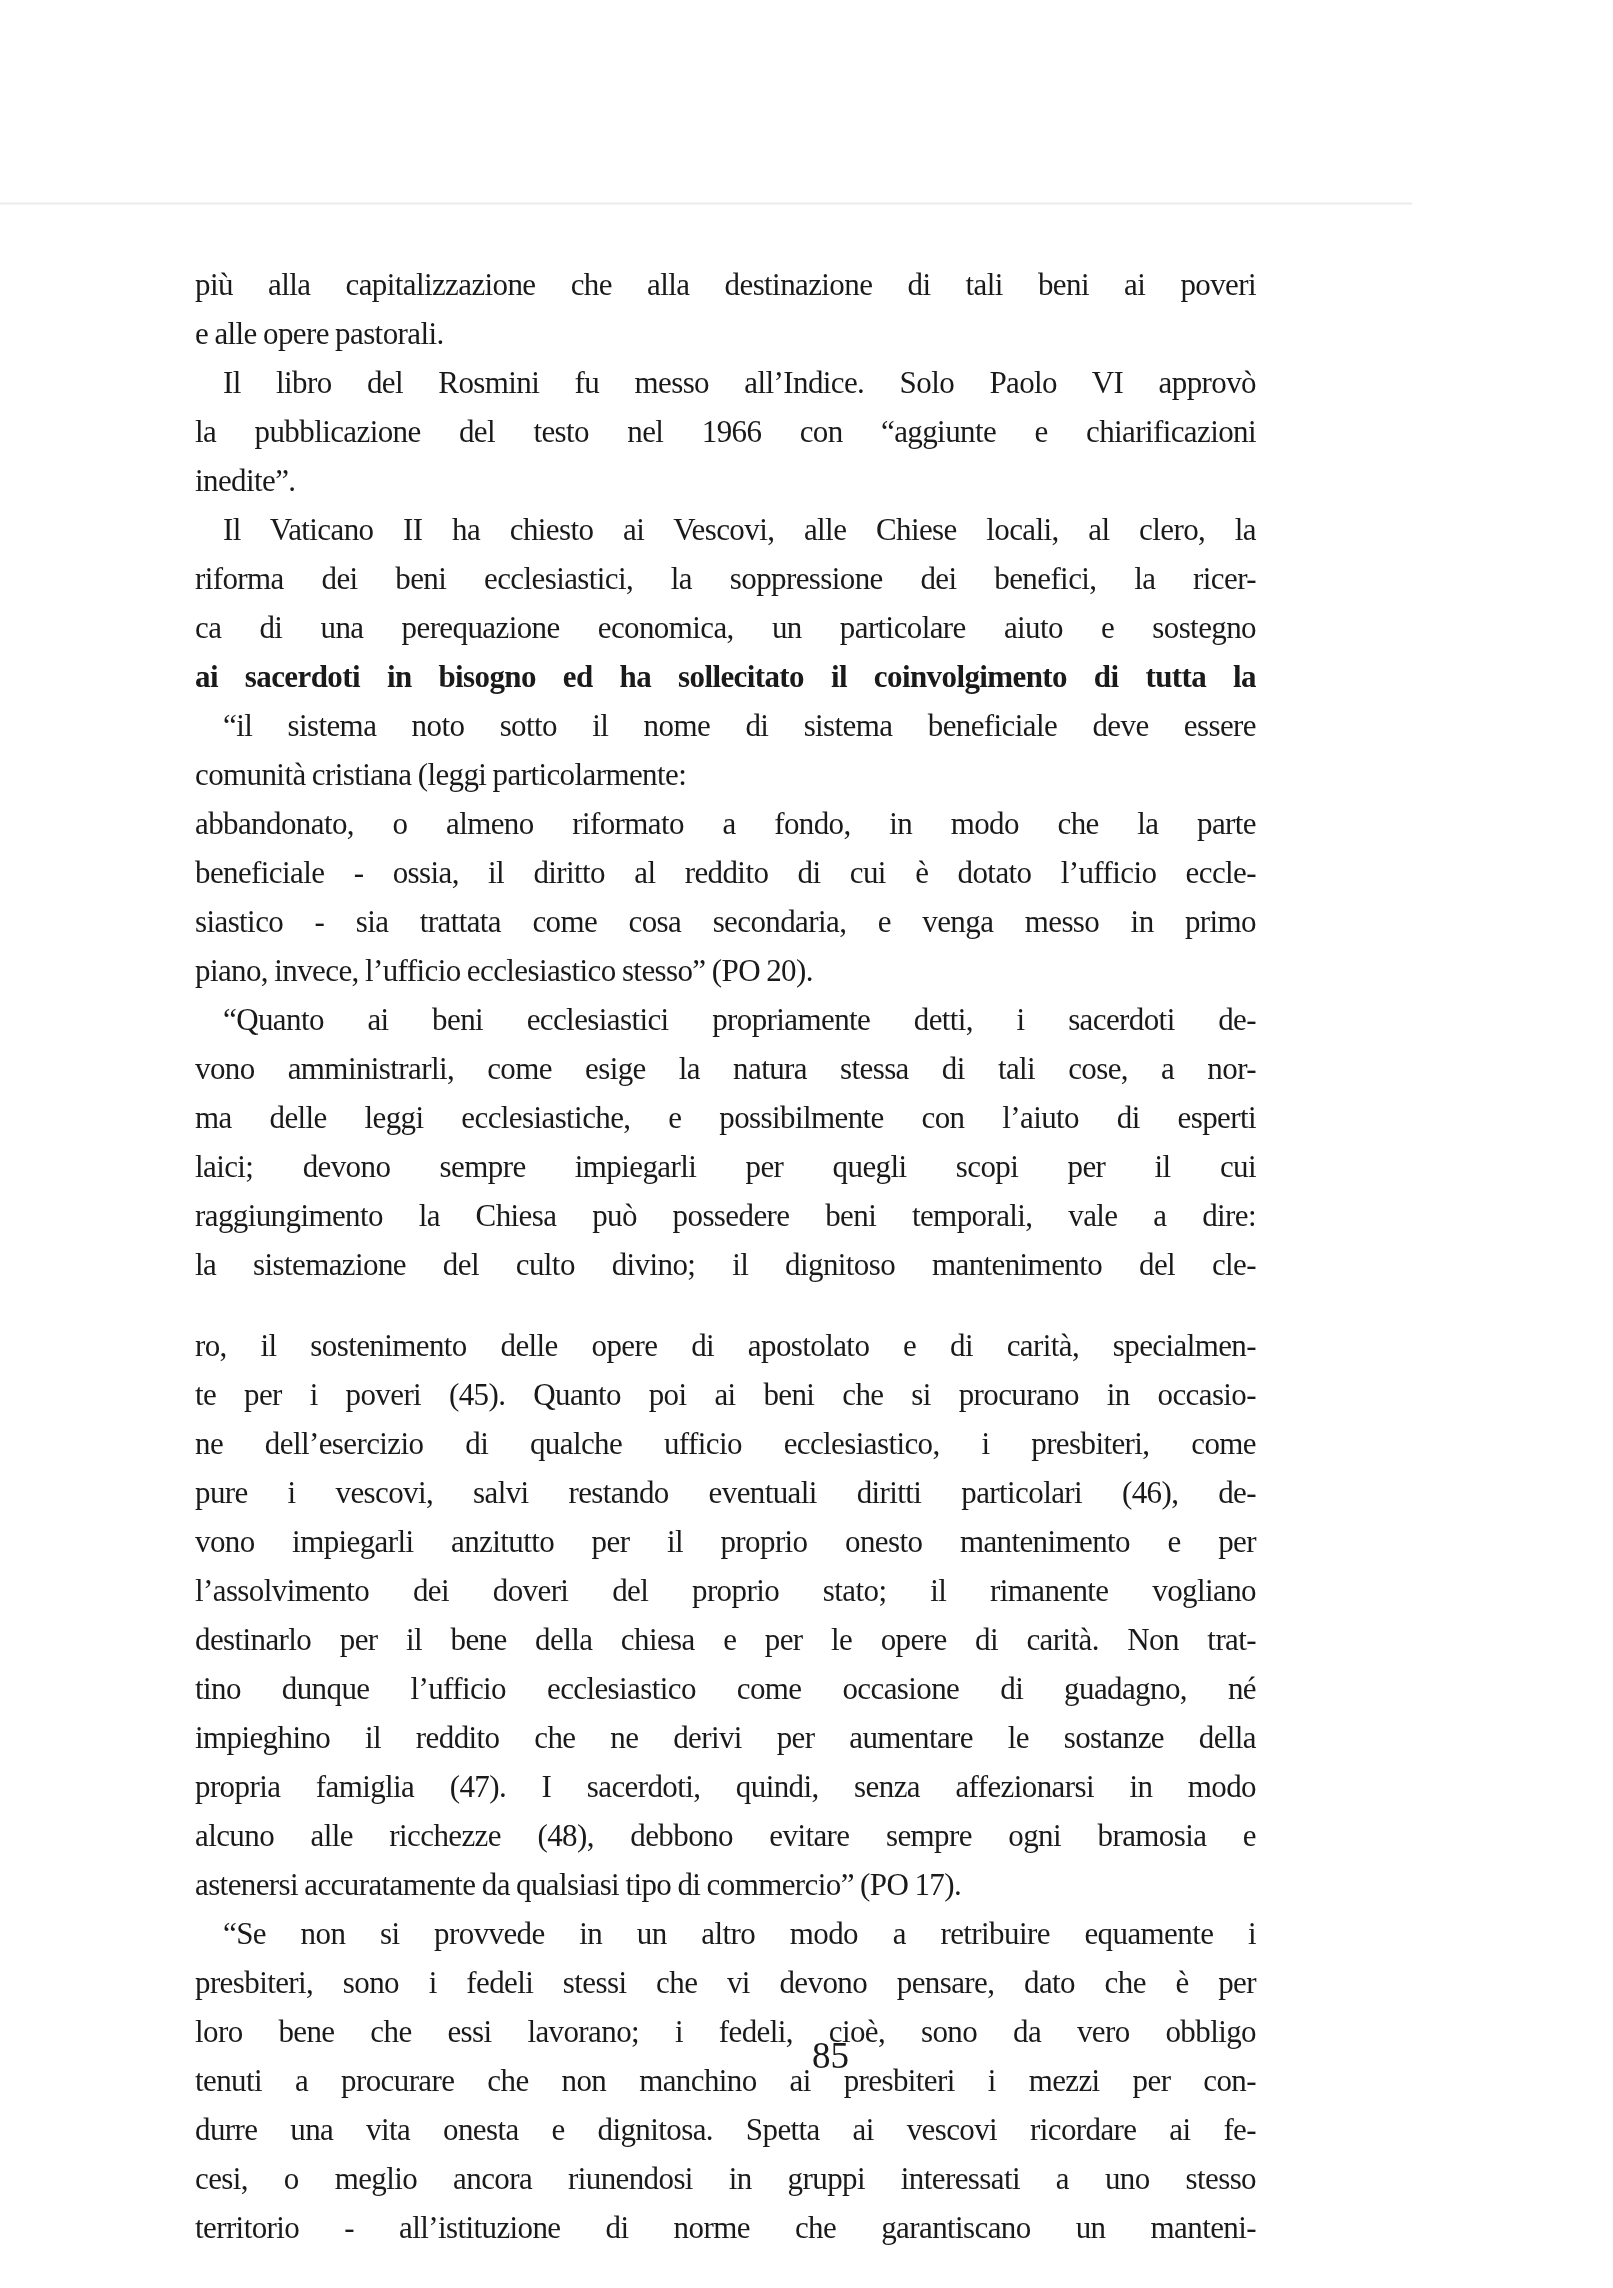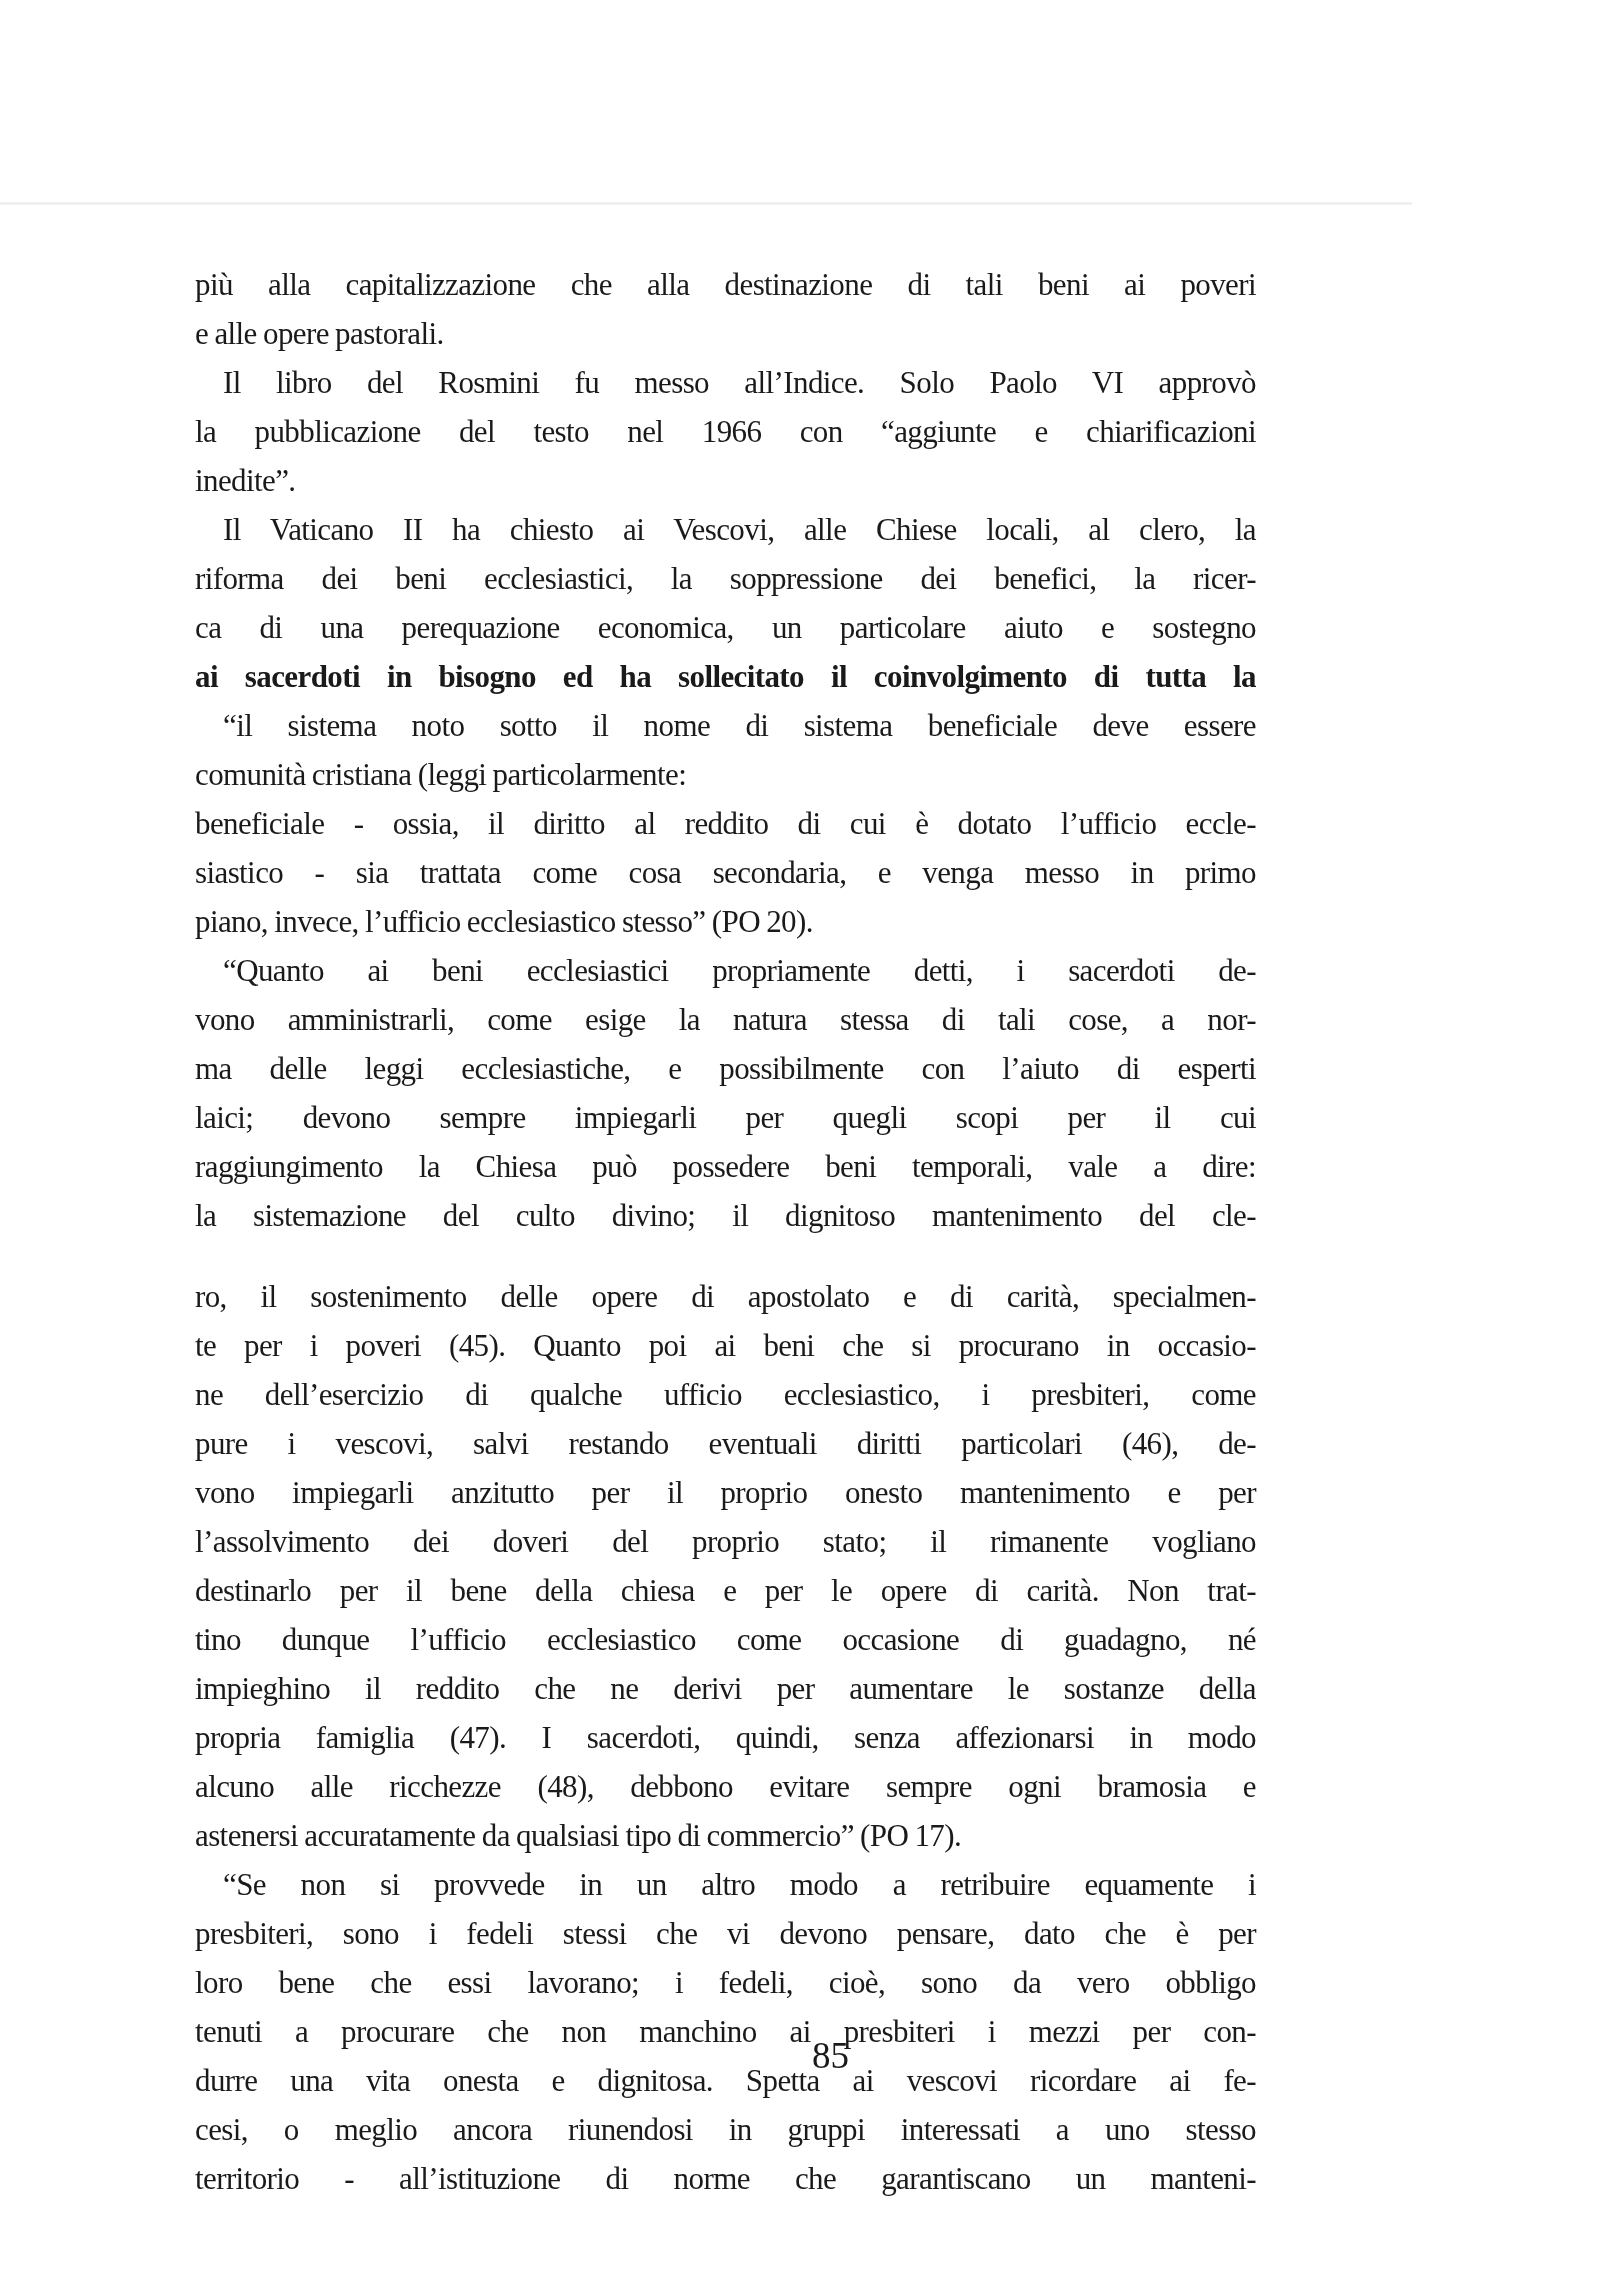--- a/index.html
+++ b/index.html
@@ -68,20 +68,21 @@
     <span class="line last" style="display: block;">e alle opere pastorali.</span>
     <span class="line indent" style="display: block;">Il libro del Rosmini fu messo all’Indice. Solo Paolo VI approvò</span>
     <span class="line" style="display: block;">la pubblicazione del testo nel 1966 con “aggiunte e chiarificazioni</span>
     <span class="line last" style="display: block;">inedite”.</span>
     <span class="line indent" style="display: block;">Il Vaticano II ha chiesto ai Vescovi, alle Chiese locali, al clero, la</span>
     <span class="line" style="display: block;">riforma dei beni ecclesiastici, la soppressione dei benefici, la ricer-</span>
     <span class="line" style="display: block;">ca di una perequazione economica, un particolare aiuto e sostegno</span>
     <span class="line" style="display: block; font-weight: bold;">ai sacerdoti in bisogno ed ha sollecitato il coinvolgimento di tutta la</span>
     <span class="line indent" style="display: block;">“il sistema noto sotto il nome di sistema beneficiale deve essere</span>
     <span class="line last" style="display: block;">comunità cristiana (leggi particolarmente:</span>
+    <span class="line" style="display: block;">abbandonato, o almeno riformato a fondo, in modo che la parte</span>
     <span class="line" style="display: block;">beneficiale - ossia, il diritto al reddito di cui è dotato l’ufficio eccle-</span>
     <span class="line" style="display: block;">siastico - sia trattata come cosa secondaria, e venga messo in primo</span>
     <span class="line last" style="display: block;">piano, invece, l’ufficio ecclesiastico stesso” (PO 20).</span>
     <span class="line indent" style="display: block;">“Quanto ai beni ecclesiastici propriamente detti, i sacerdoti de-</span>
     <span class="line" style="display: block;">vono amministrarli, come esige la natura stessa di tali cose, a nor-</span>
     <span class="line" style="display: block;">ma delle leggi ecclesiastiche, e possibilmente con l’aiuto di esperti</span>
     <span class="line" style="display: block;">laici; devono sempre impiegarli per quegli scopi per il cui</span>
     <span class="line" style="display: block;">raggiungimento la Chiesa può possedere beni temporali, vale a dire:</span>
     <span class="line" style="display: block;">la sistemazione del culto divino; il dignitoso mantenimento del cle-</span>
     <span class="line" style="display: block; margin-top: 32px;">ro, il sostenimento delle opere di apostolato e di carità, specialmen-</span>

